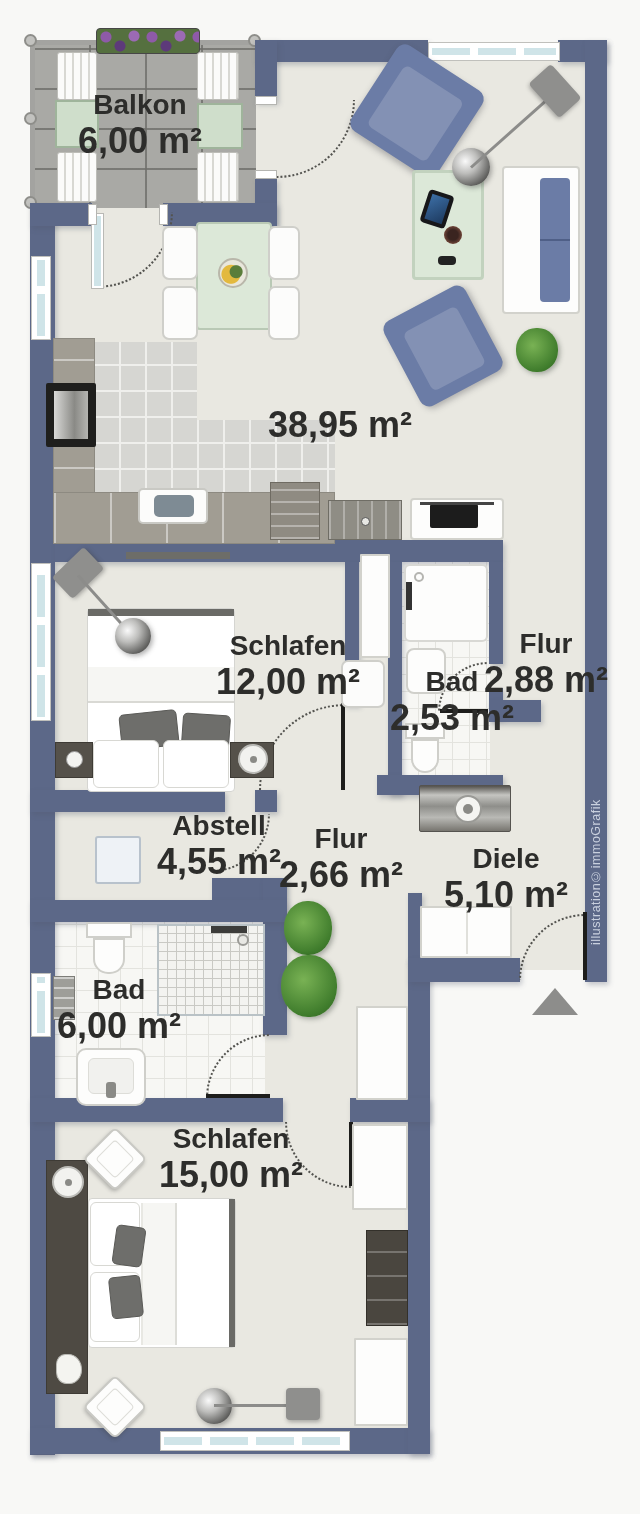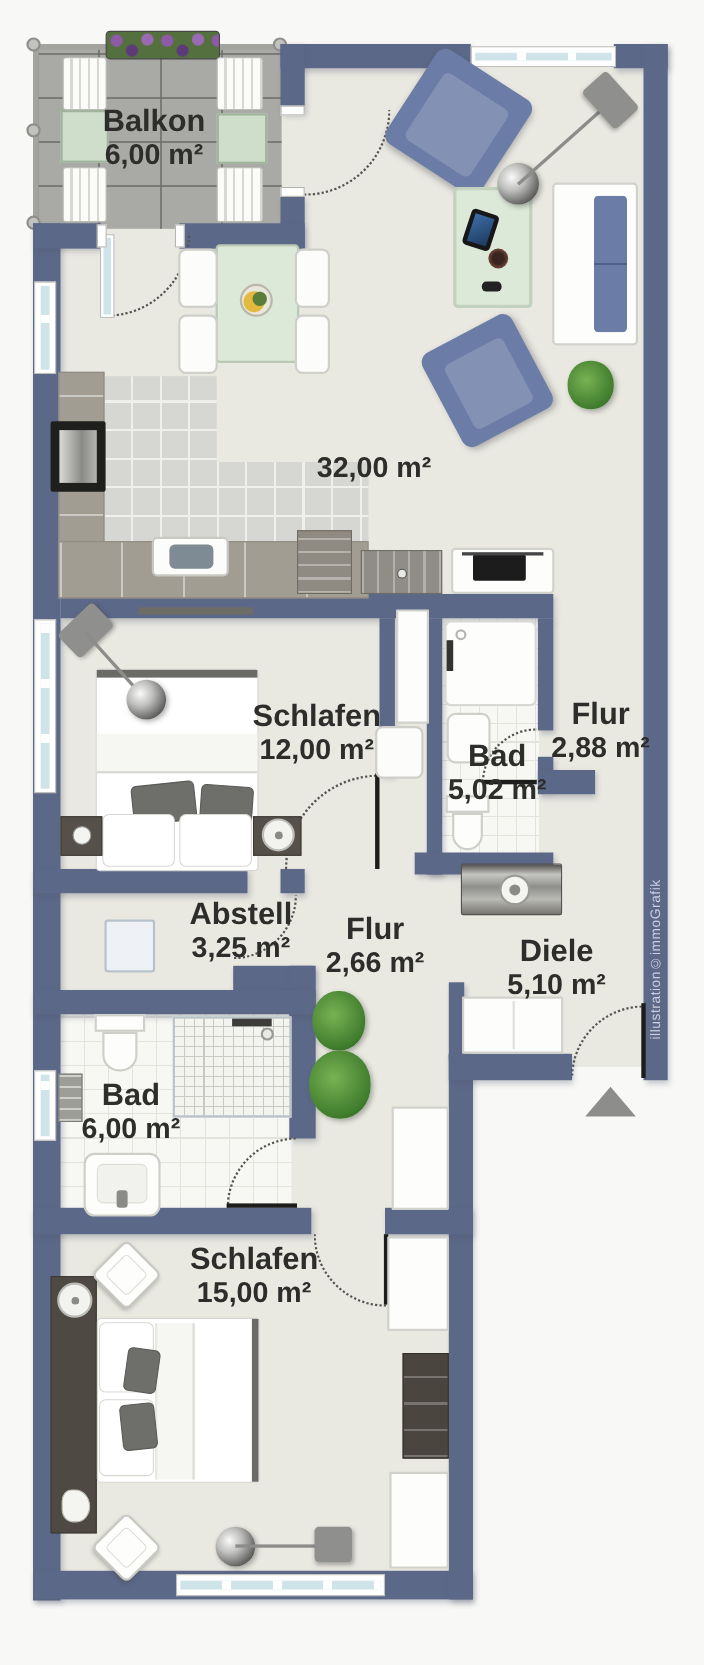--- a/index.html
+++ b/index.html
@@ -4,21 +4,21 @@
 <style>
   html,body{margin:0;padding:0;background:#eef0ee;}
   .canvas{position:relative;width:640px;height:1514px;margin:0 auto;overflow:hidden;
           background:var(--outside,#f8f8f6);font-family:Liberation Sans, sans-serif;}
   .canvas *{box-sizing:border-box;position:absolute;}
   .floor{background:var(--floor,#e9e8e1);}
   .wall{background:var(--wall,#5c6888);box-shadow:2px 3px 5px rgba(80,85,105,.30);}
   .label{transform:translate(-50%,-50%);text-align:center;color:var(--text,#2d2d2b);
          font-weight:bold;line-height:1.1;white-space:nowrap;}
   .label .nm{position:static;font-size:28px;}
-  .label .ar{position:static;font-size:26px;}
+  .label .ar{position:static;font-size:36px;}
   .arc{border:2px dotted #53534f;border-radius:50%;}
   .leaf{background:#1d1d1b;}
   .leafGlass{background:var(--glass,#cfe4e8);border:2px solid #ffffff;box-shadow:0 0 0 1px #b9b9b5;}
   .cap{background:#ffffff;border:1px solid #b5b5b1;}
   .win{background:#ffffff;border:1px solid #c0c0bc;}
   .win .gH{position:absolute;inset:5px 3px;background:var(--glass,#cfe4e8);
       background-image:repeating-linear-gradient(90deg,transparent 0 38px,#fff 38px 46px);}
   .win .gV{position:absolute;inset:3px 5px;background:var(--glass,#cfe4e8);
       background-image:repeating-linear-gradient(0deg,transparent 0 42px,#fff 42px 50px);}
   .whiteF{background:#fdfdfc;border:2px solid #d2d2cc;border-radius:4px;}
@@ -280,37 +280,37 @@
   <div class="whiteF" style="left:356px;top:1006px;width:52px;height:94px;border-radius:1px"></div>
   <div class="whiteF" style="left:352px;top:1124px;width:56px;height:86px;border-radius:1px"></div>
   <div style="left:366px;top:1230px;width:42px;height:96px;background:#4a463f;border:1px solid #33302a;background-image:repeating-linear-gradient(0deg,rgba(255,255,255,.25) 0 2px,transparent 2px 24px)"></div>
   <div class="whiteF" style="left:354px;top:1338px;width:54px;height:88px;border-radius:1px"></div>
 
   <div class="label" style="left:140px;top:125px">
     <div class="nm">Balkon</div>
     <div class="ar">6,00 m²</div>
   </div>
   <div class="label" style="left:340px;top:425px">
-    <div class="ar">32,00 m²</div>
+    <div class="ar">38,95 m²</div>
   </div>
   <div class="label" style="left:288px;top:666px">
     <div class="nm">Schlafen</div>
     <div class="ar">12,00 m²</div>
   </div>
   <div class="label" style="left:452px;top:702px">
     <div class="nm">Bad</div>
-    <div class="ar">5,02 m²</div>
+    <div class="ar">2,53 m²</div>
   </div>
   <div class="label" style="left:546px;top:664px">
     <div class="nm">Flur</div>
     <div class="ar">2,88 m²</div>
   </div>
   <div class="label" style="left:219px;top:846px">
     <div class="nm">Abstell</div>
-    <div class="ar">3,25 m²</div>
+    <div class="ar">4,55 m²</div>
   </div>
   <div class="label" style="left:341px;top:859px">
     <div class="nm">Flur</div>
     <div class="ar">2,66 m²</div>
   </div>
   <div class="label" style="left:506px;top:879px">
     <div class="nm">Diele</div>
     <div class="ar">5,10 m²</div>
   </div>
   <div class="label" style="left:119px;top:1010px">

